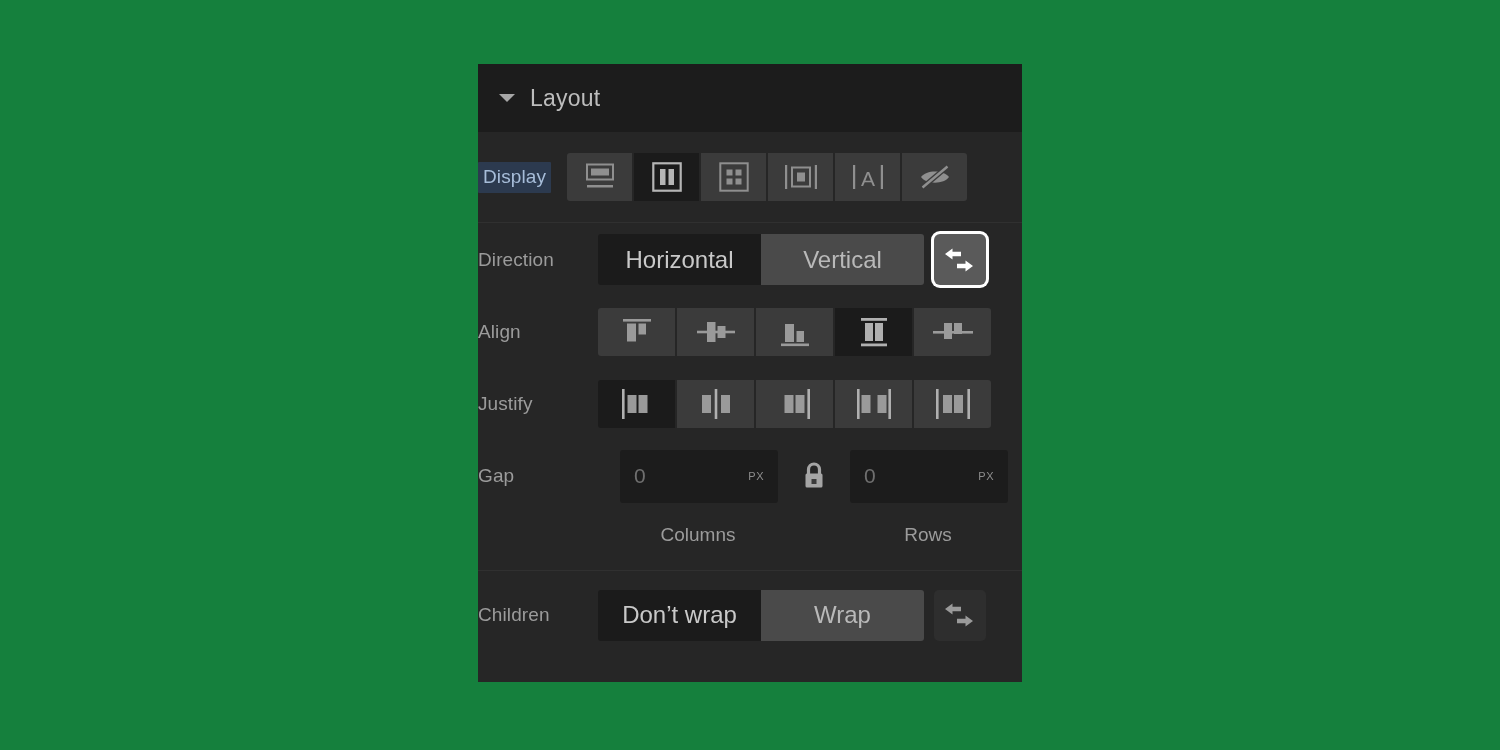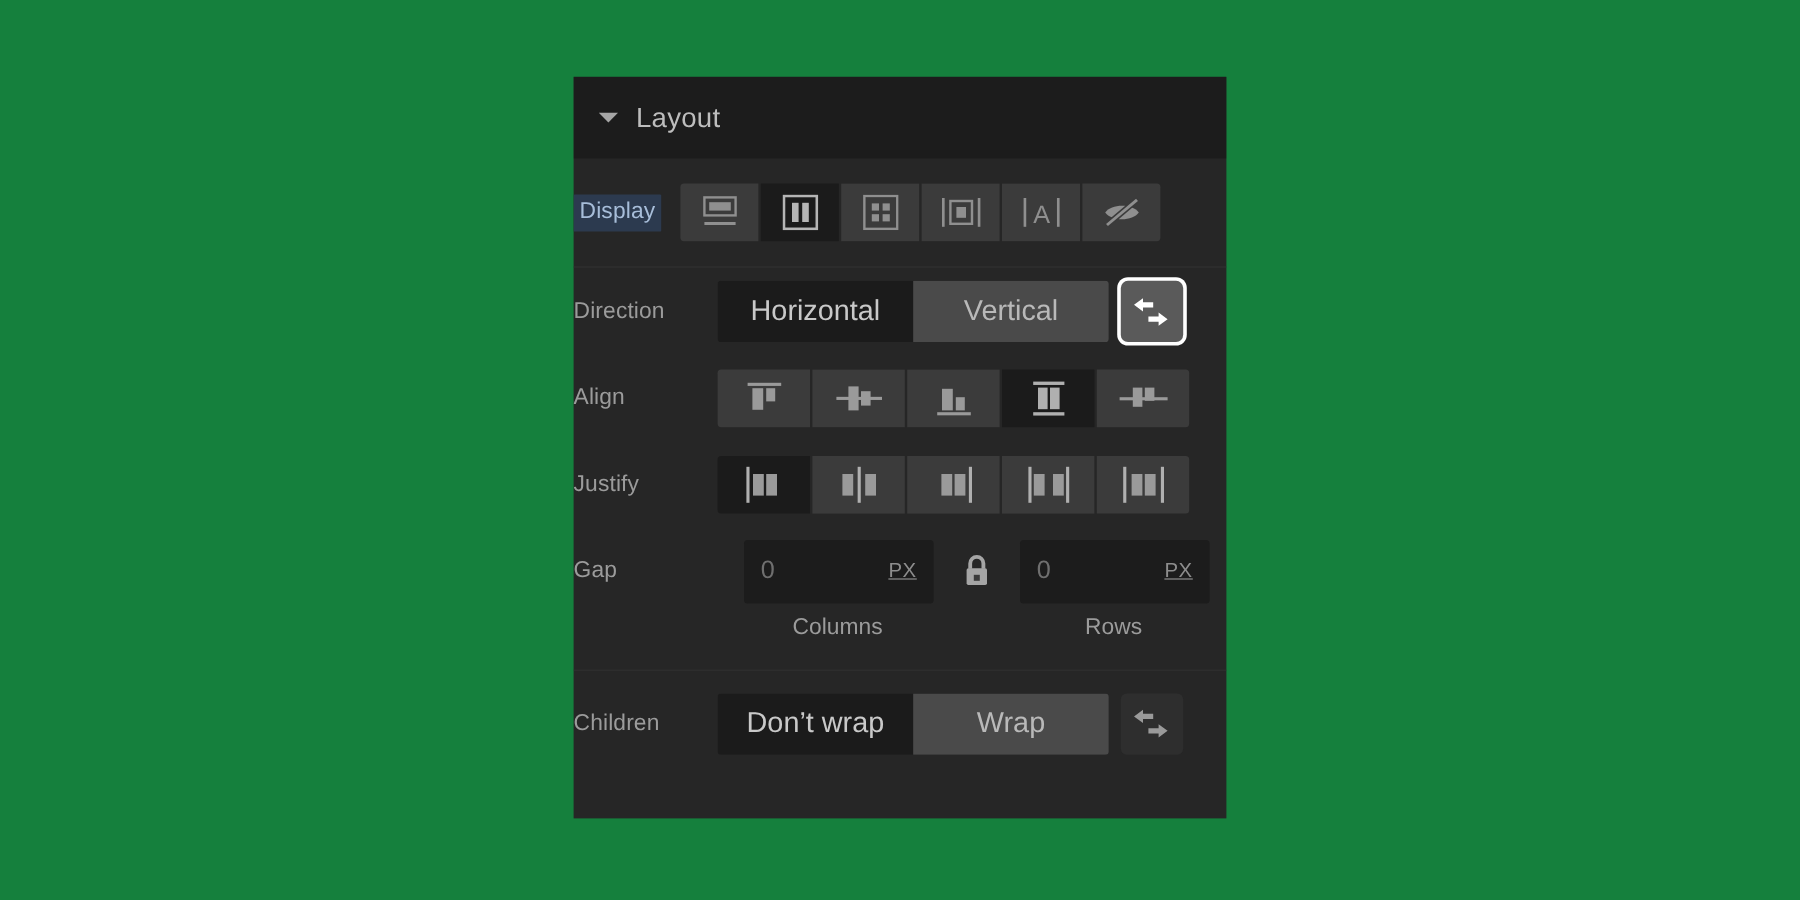--- a/index.html
+++ b/index.html
@@ -144,34 +144,34 @@
     align-items: center;
     padding: 0 14px;
   }
   .numfield .val {
     flex: 1;
     color: #6f6f6f;
     font-size: 21px;
   }
   .numfield .unit {
     color: #8d8d8d;
-    font-size: 17px;
+    font-size: 11px;
     letter-spacing: 0.5px;
-    text-decoration: underline;
   }
   .lockbox {
     width: 72px;
     display: flex;
     align-items: center;
     justify-content: center;
   }
 
   .sublabels {
     display: flex;
     padding-left: 141px;
+    margin-top: 12px;
   }
   .sublabel {
     width: 158px;
     text-align: center;
     color: #9b9b9b;
     font-size: 19px;
   }
   .sublabel.second { margin-left: 72px; }
 
   

